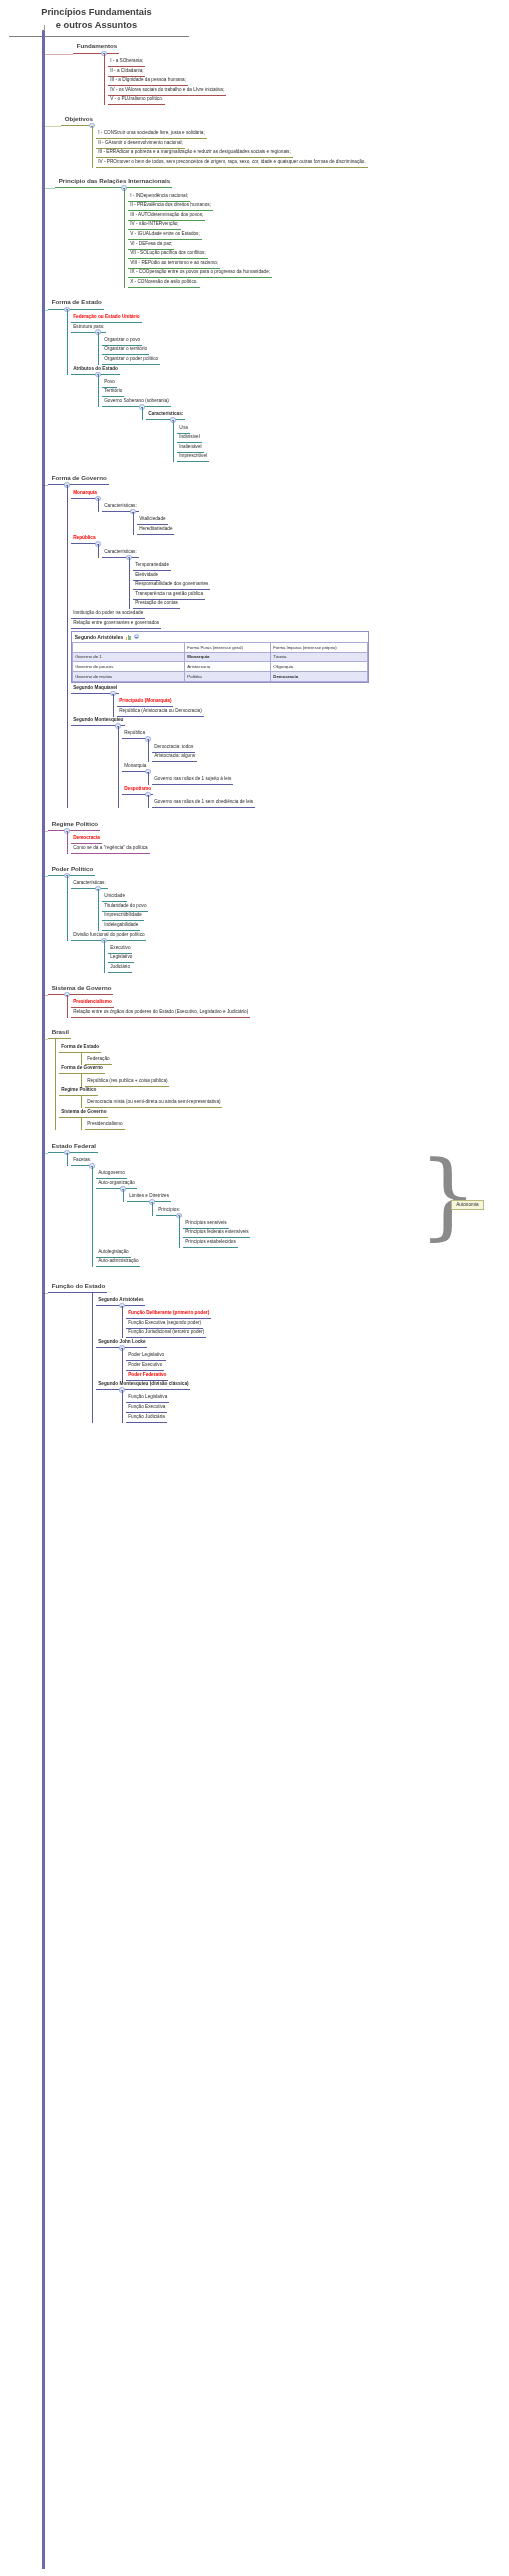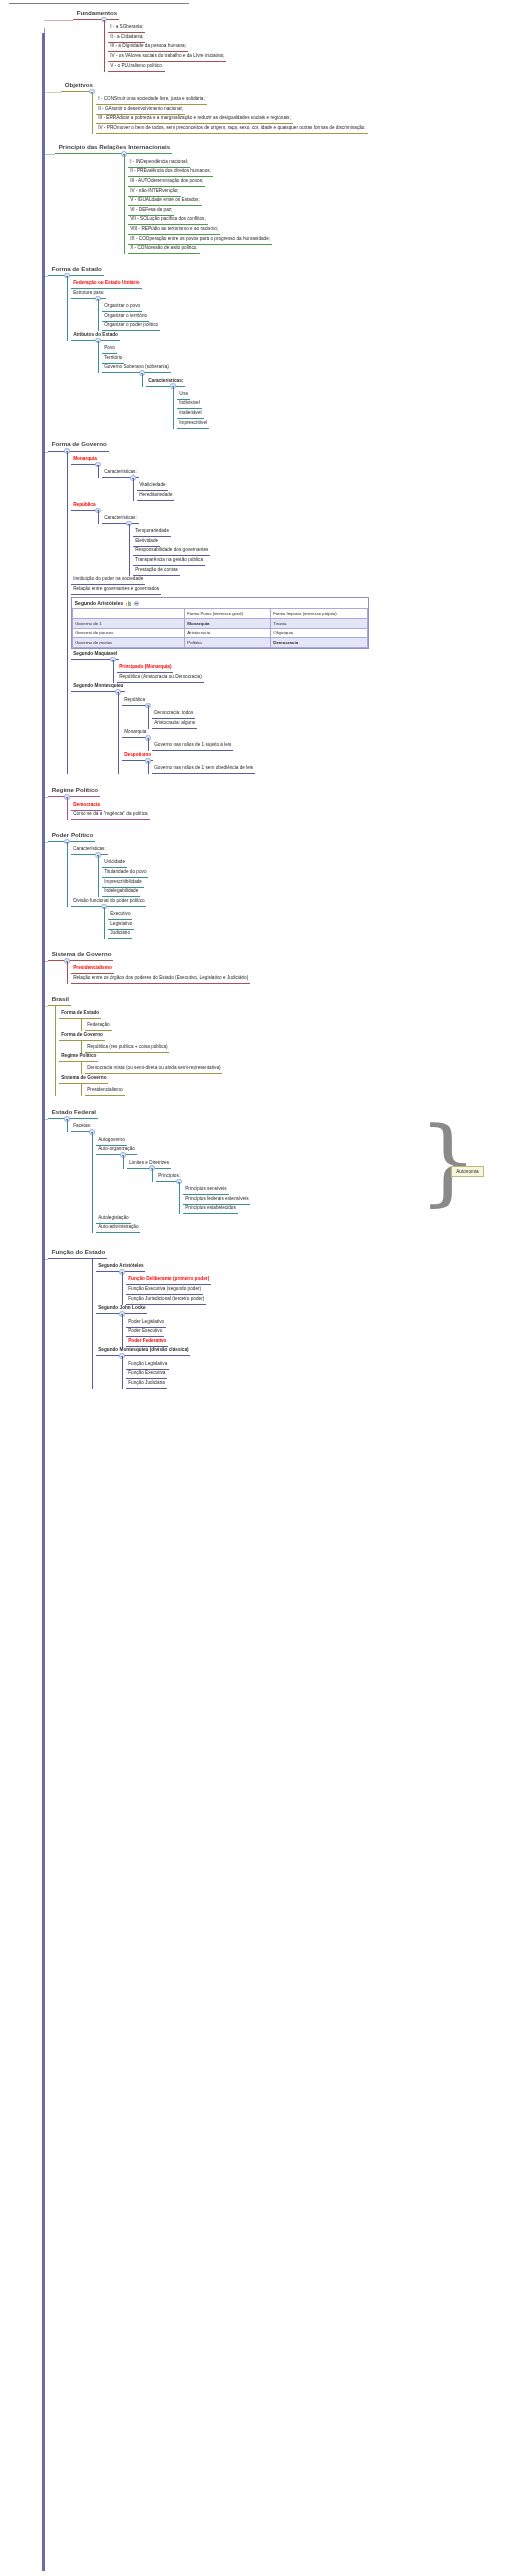--- a/index.html
+++ b/index.html
@@ -189,20 +189,24 @@
   .sec { position: relative; }
 </style>
 </head>
 <body>
 
 <div class="page">
 
   <div class="trunk"></div>
   <div class="trunk-stub"></div>
 
+  <div class="title">
+    <div>Princípios Fundamentais</div>
+    <div>e outros Assuntos</div>
+  </div>
   <div class="title-rule"></div>
 
   <div class="sec themed c-fund" style="margin-top:5px;">
     <div class="lvl1" style="margin-left:73px; position:relative;">
       <div class="row">
         <span class="label ul" style="position:relative;">Fundamentos</span>
         <span class="stub1"></span>
       </div>
     </div>
     <div style="position:relative; margin-left:104px;">

